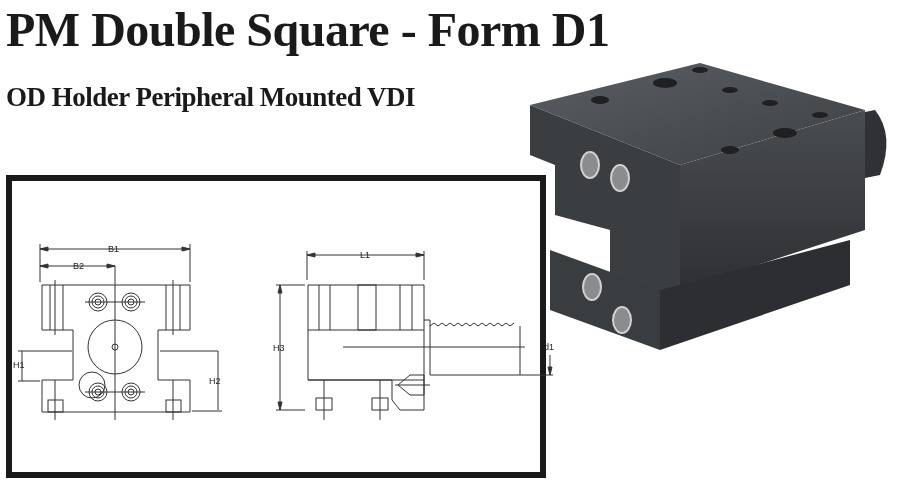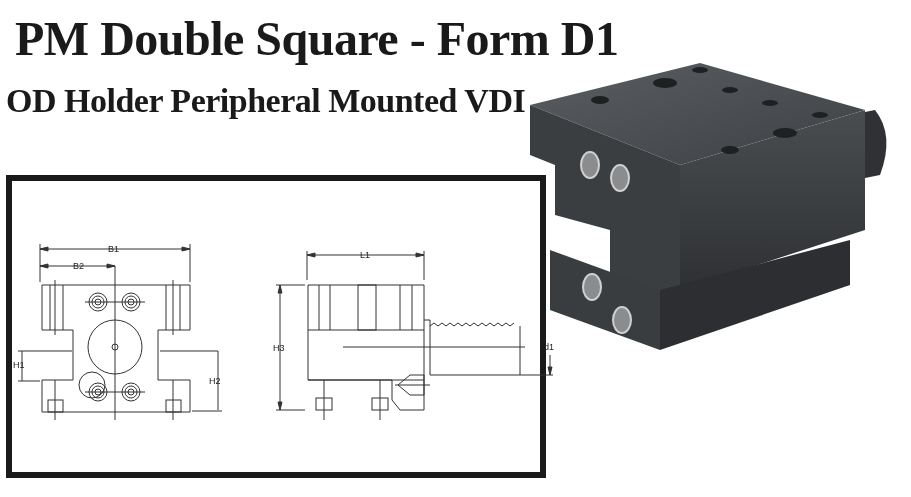--- a/index.html
+++ b/index.html
@@ -1,18 +1,18 @@
 <!DOCTYPE html>
 <html><head>
 <meta charset="utf-8">
 <style>
   html, body { margin:0; padding:0; background:#ffffff; }
   body { width:911px; height:497px; position:relative; overflow:hidden; font-family:"Liberation Serif", serif; }
-  .title { position:absolute; left:6px; top:2px; font-family:"Liberation Serif", serif; font-weight:bold; font-size:48px; color:#1a1a1a; letter-spacing:-0.5px; white-space:nowrap; margin:9px; }
-  .subtitle { position:absolute; left:6px; top:82px; font-family:"Liberation Serif", serif; font-weight:bold; font-size:34px; color:#1a1a1a; letter-spacing:-0.5px; white-space:nowrap; margin:0; }
+  .title { position:absolute; left:6px; top:2px; font-family:"Liberation Serif", serif; font-weight:bold; font-size:48px; color:#1a1a1a; letter-spacing:-0.5px; white-space:nowrap; margin:0; }
+  .subtitle { position:absolute; left:6px; top:82px; font-family:"Liberation Serif", serif; font-weight:bold; font-size:27px; color:#1a1a1a; letter-spacing:-0.5px; white-space:nowrap; margin:0; }
   .frame { position:absolute; left:6px; top:175px; width:540px; height:303px; border:6px solid #1a1a1a; box-sizing:border-box; background:#fff; }
   .drawing { position:absolute; left:0; top:0; }
   .photo { position:absolute; left:520px; top:55px; }
   svg text { font-family:"Liberation Sans", sans-serif; }
 </style>
 </head>
 <body>
 
 <h1 class="title">PM Double Square - Form D1</h1>
 <h2 class="subtitle">OD Holder Peripheral Mounted VDI</h2>

